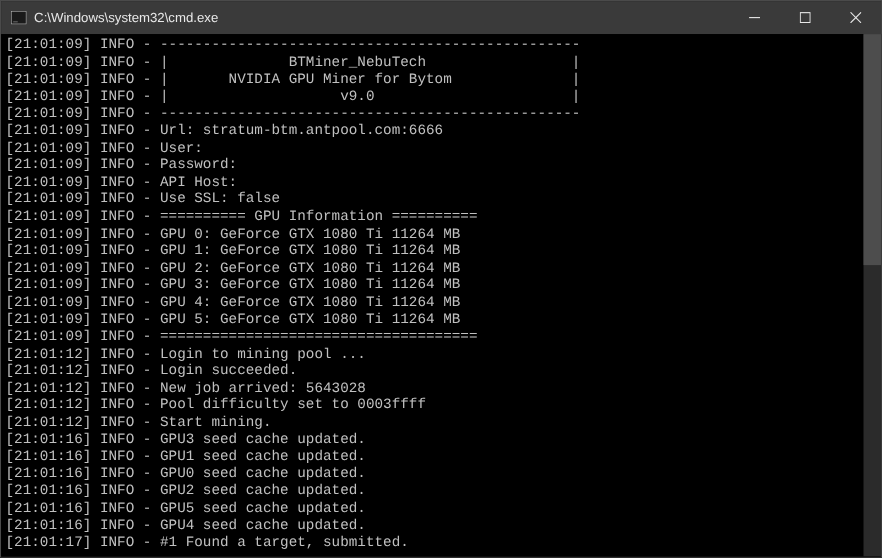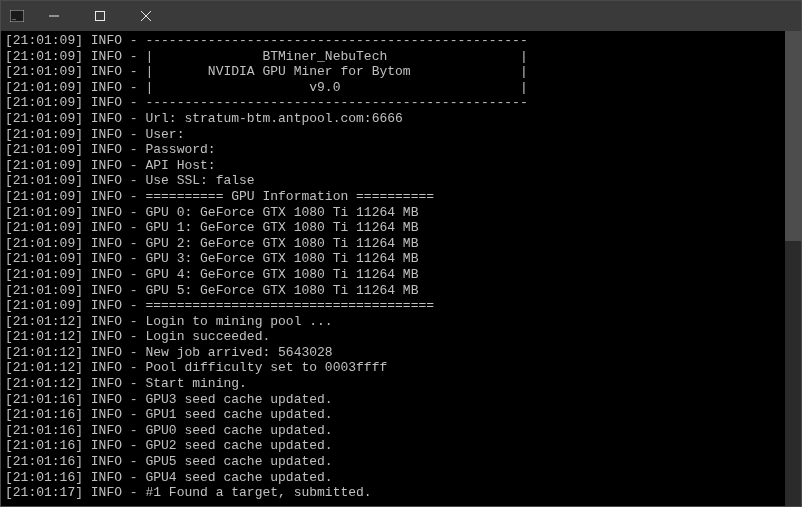--- a/index.html
+++ b/index.html
@@ -87,20 +87,21 @@
 <body>
 
 <div class="window">
   <div class="titlebar">
     <span class="titlebar-icon">
       <svg width="14" height="12" viewBox="0 0 14 12">
         <rect x="0" y="0" width="14" height="12" fill="#1a1a1a" stroke="#c0c0c0" stroke-width="1"></rect>
         <text x="2" y="9" font-size="8" fill="#c0c0c0" font-family="Consolas">_</text>
       </svg>
     </span>
+    <span class="titlebar-title">C:\Windows\system32\cmd.exe</span>
     <div class="window-controls">
       <div class="win-btn">
         <svg width="10" height="10" viewBox="0 0 10 10">
             <line x1="0" y1="5" x2="10" y2="5" stroke="#e8e8e8" stroke-width="1"></line>
           </svg>
       </div>
       <div class="win-btn">
         <svg width="10" height="10" viewBox="0 0 10 10">
             <rect x="0.5" y="0.5" width="9" height="9" fill="none" stroke="#e8e8e8" stroke-width="1"></rect>
           </svg>

